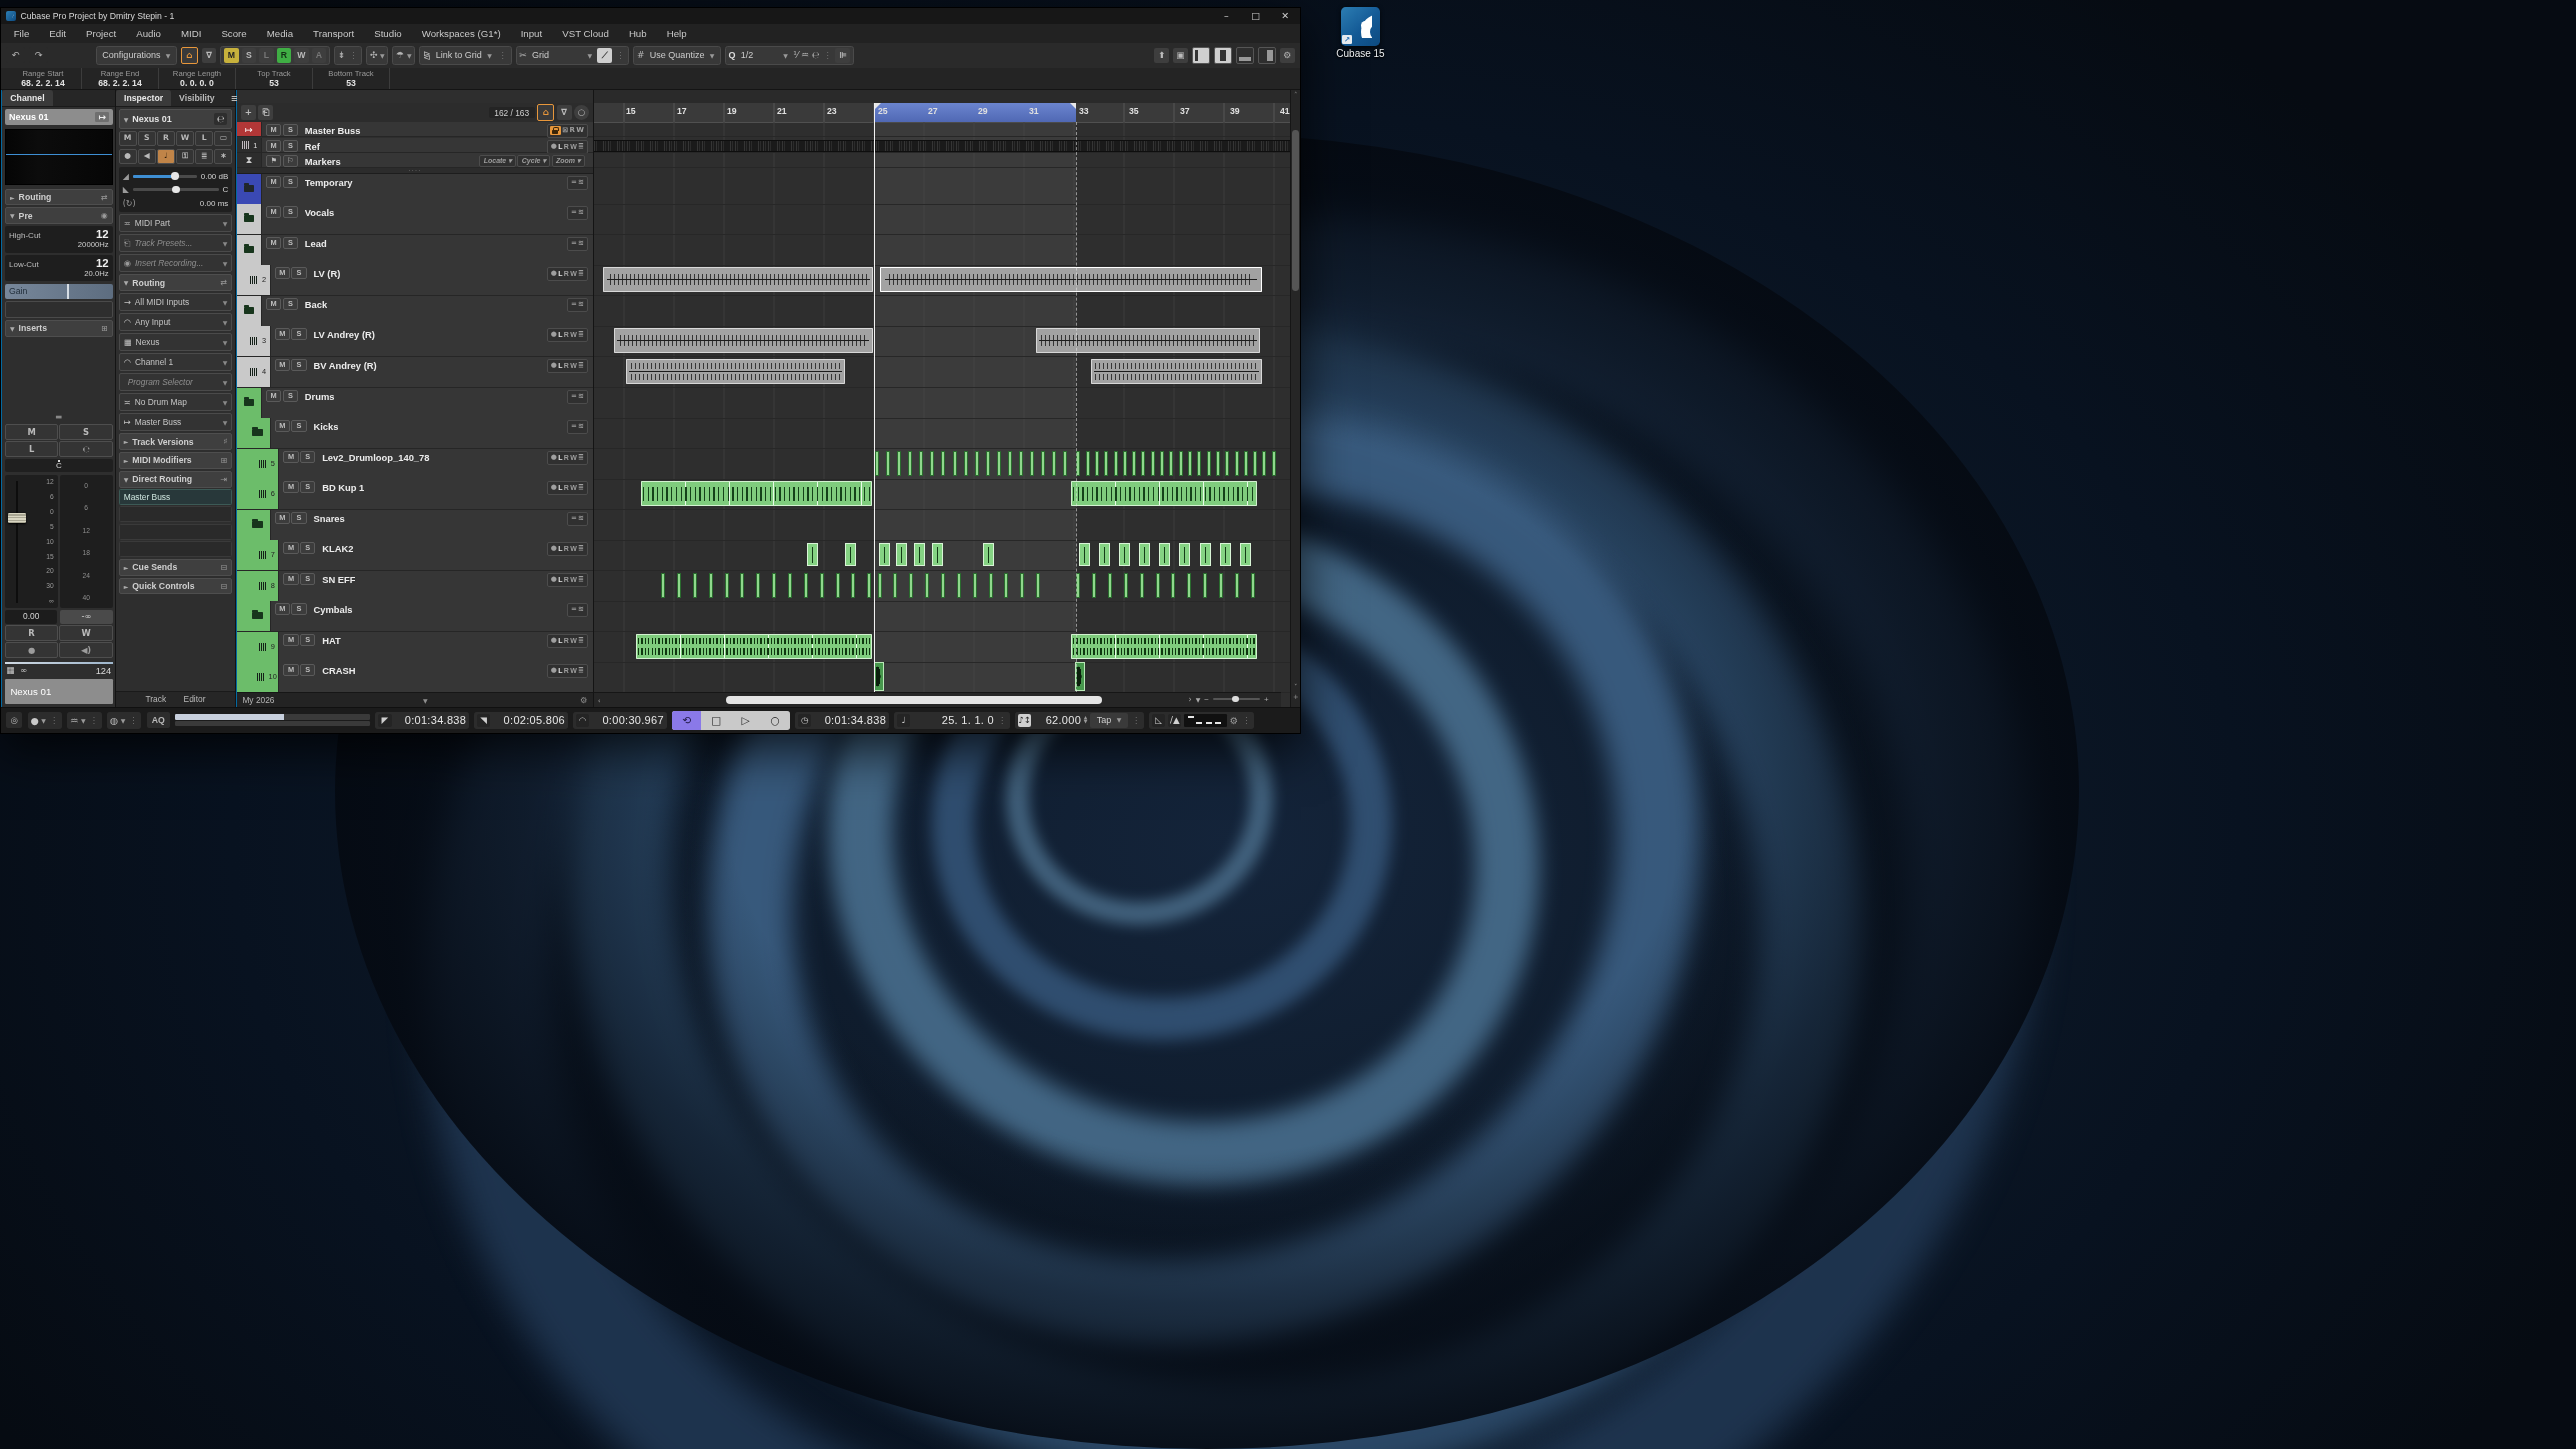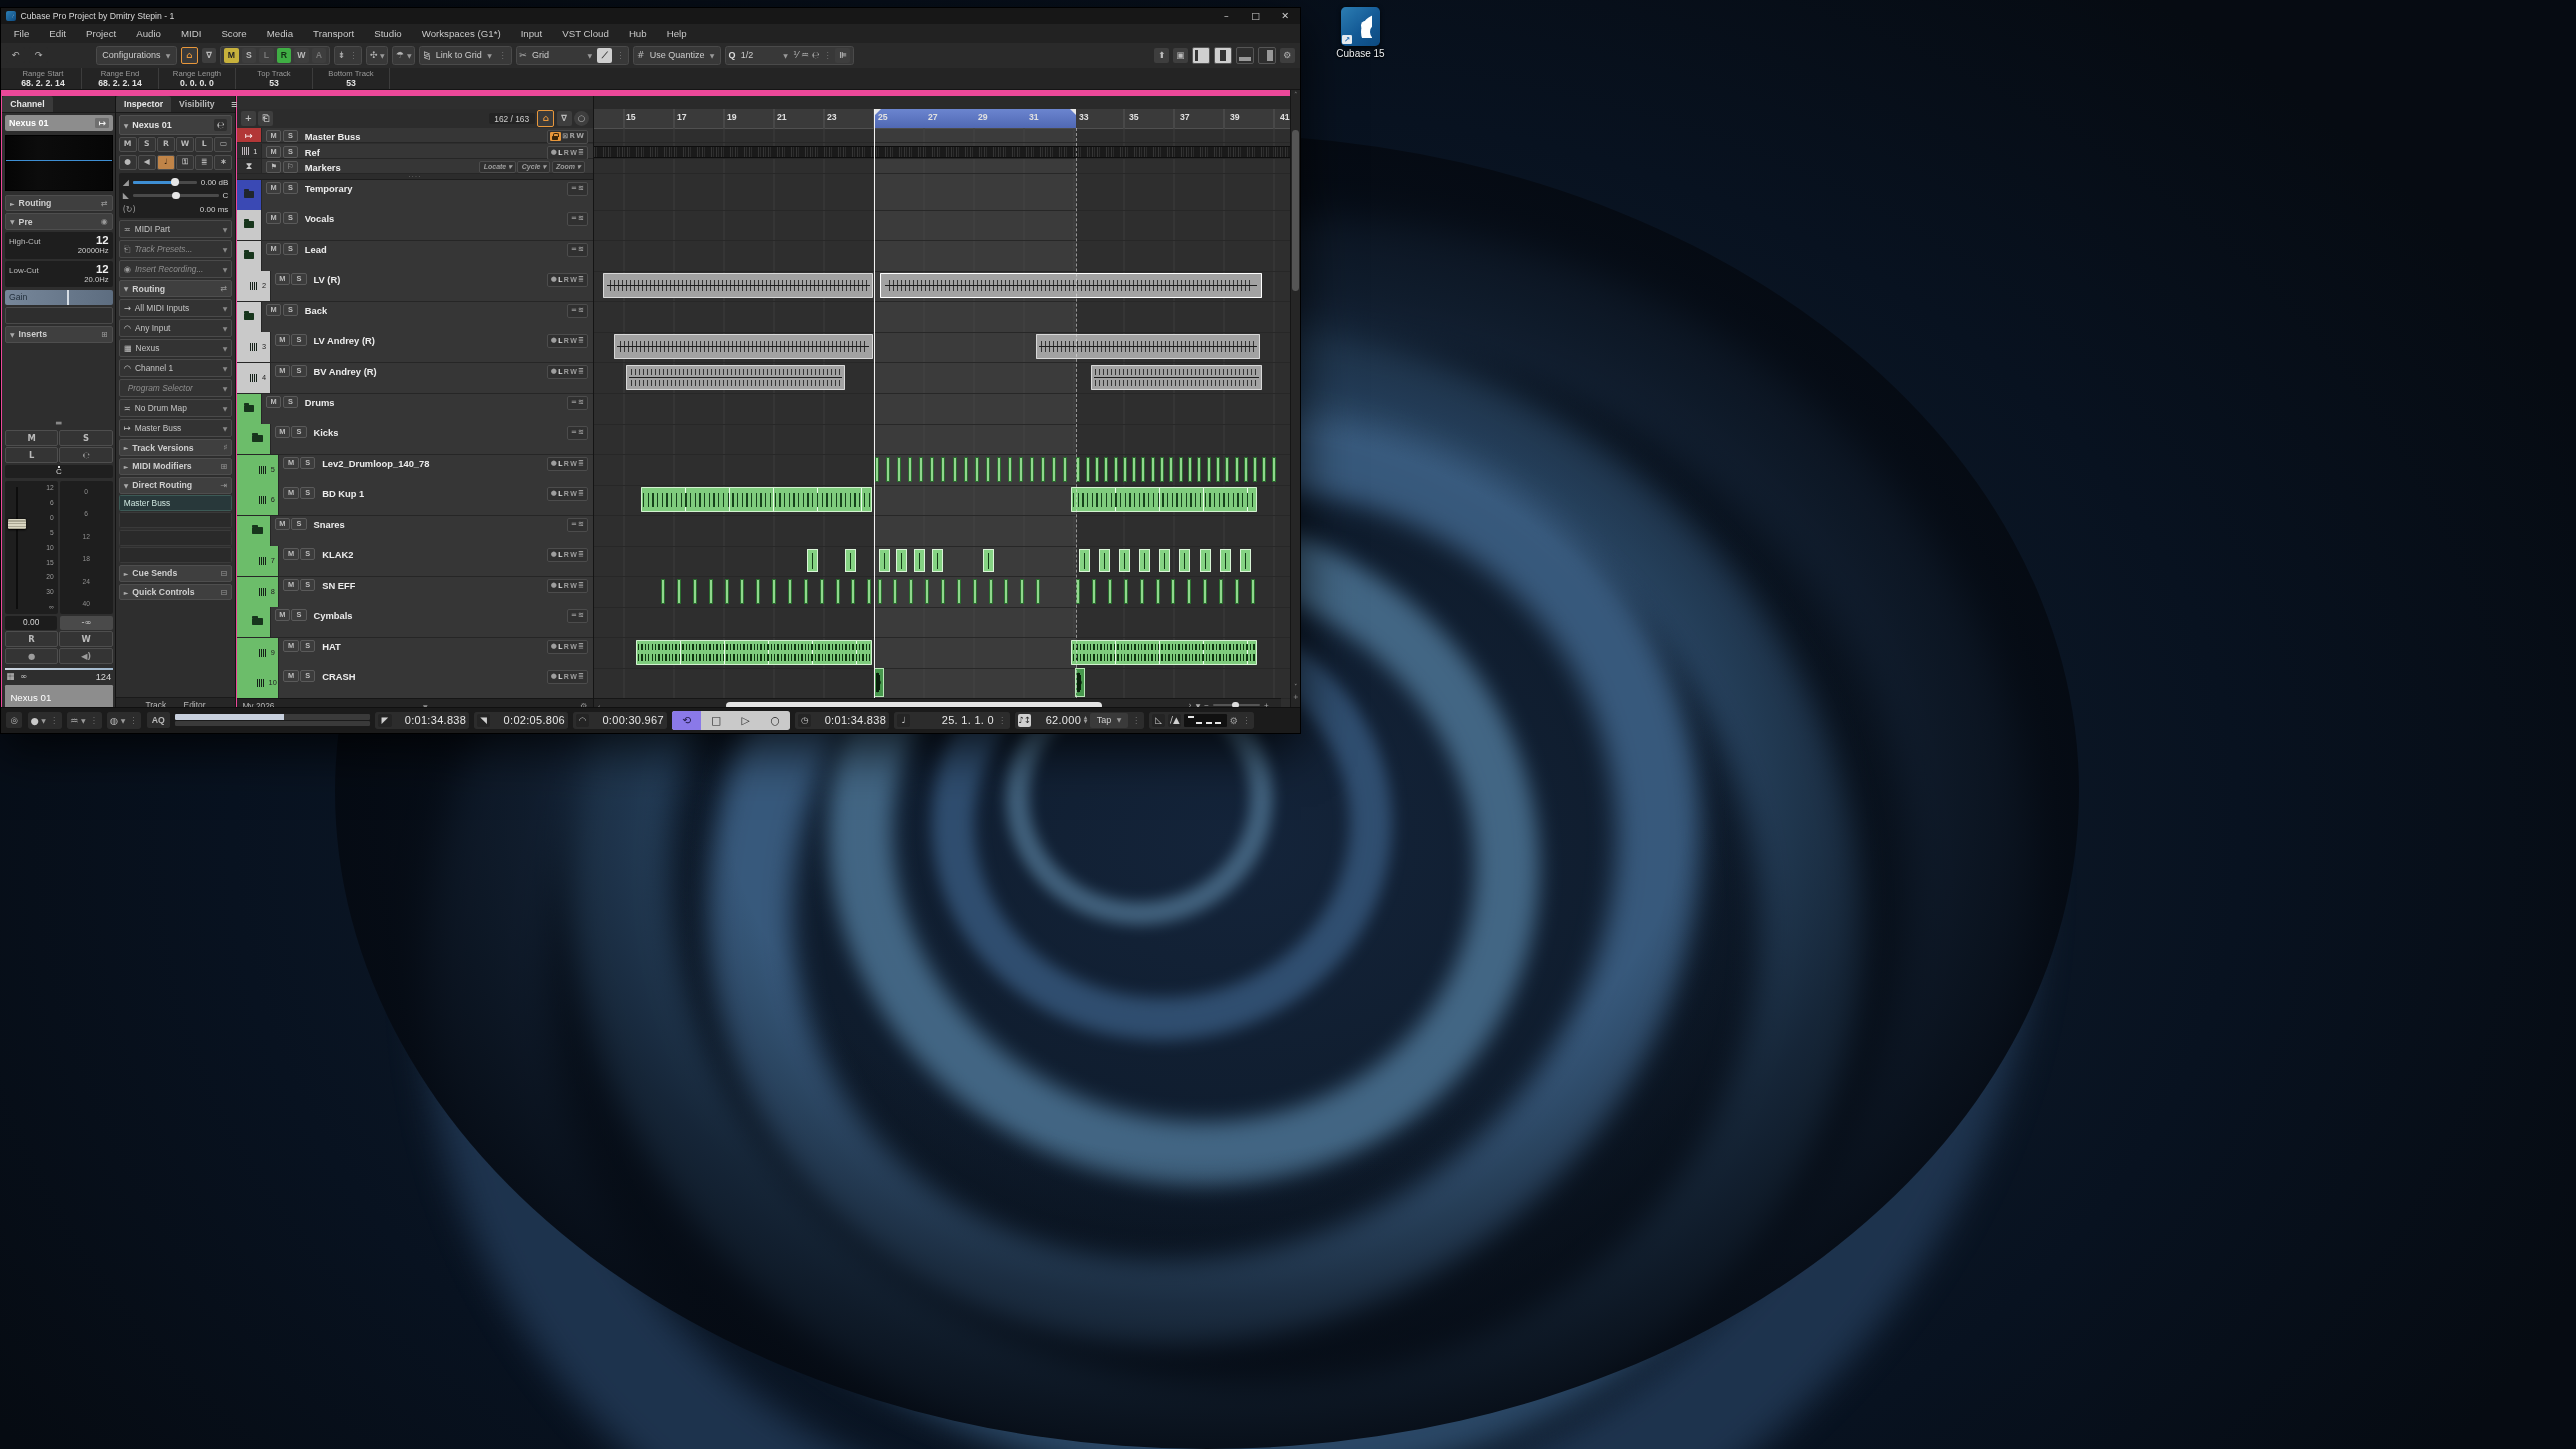--- a/index.html
+++ b/index.html
@@ -22,21 +22,21 @@
   #desk-icon{position:absolute;left:1320px;top:6.7px;width:81px;text-align:center;}
   #desk-icon .tile{width:39px;height:39px;margin:0 auto;border-radius:4.7px;position:relative;
     background:linear-gradient(135deg,#2d7fb5 0%,#145a96 55%,#0d4a80 100%);box-shadow:0 1.3px 4px rgba(0,0,0,.7);}
   #desk-icon .cres{position:absolute;left:8px;top:7.4px;width:23px;height:24px;background:#fff;
     clip-path:path('M 30 0 A 18 18 0 1 0 30 36 L 30 27 A 9 9 0 1 1 30 9 Z');}
   #desk-icon .dot{position:absolute;left:20px;top:14.8px;width:8.7px;height:8.7px;border-radius:50%;background:#fff;}
   #desk-icon .shortcut{position:absolute;left:1.3px;bottom:1.3px;width:9.4px;height:9.4px;background:#e9eef3;border-radius:1.3px;
     color:#1b6ab3;font-size:7.4px;line-height:9.4px;font-weight:bold;}
   #desk-icon .lbl{margin-top:2.7px;font-size:10px;color:#f0f3f6;text-shadow:0 0.7px 1.3px #000,0 0 2.7px #000;}
   
-  #win{position:absolute;left:0;top:6.7px;width:1299px;height:725px;background:#ec4899;
+  #win{position:absolute;left:0;top:6.7px;width:1299px;height:725px;background:#0369a1;
     border:0.7px solid #000;box-shadow:0 16px 47px rgba(0,0,0,.75);font-size:9.4px;}
   #titlebar{position:absolute;left:0;top:0;right:0;height:16px;background:#171717;display:flex;align-items:center;}
   #titlebar .appico{width:10px;height:10px;margin:0 4px 0 5.4px;border-radius:2px;
     background:linear-gradient(135deg,#2d7fb5,#0d4a80);position:relative;}
   #titlebar .appico:before{content:"";position:absolute;left:2px;top:2px;width:6px;height:6px;border-radius:50%;background:#fff;
     clip-path:path('M 9 0 A 4.5 4.5 0 1 0 9 9 L 9 6 A 2.5 2.5 0 1 1 9 3 Z');}
   #titlebar .ttl{font-size:8.7px;color:#d8d8d8;}
   #titlebar .sp{flex:1;}
   .winbtn{width:29.5px;height:16px;text-align:center;line-height:16px;color:#cfcfcf;font-size:9.4px;}
   #menubar{position:absolute;left:0;top:16px;right:0;height:19px;background:#222;display:flex;align-items:center;padding-left:2.7px;border-bottom:0.7px solid #151515;}
@@ -58,21 +58,21 @@
   .zone-toggle{width:16px;height:14.8px;border:0.7px solid #555;border-radius:2px;background:#2e2e2e;position:relative;}
   .zone-toggle.on{background:#cfcfcf;}
   .zone-toggle span{position:absolute;background:#999;}
   .zone-toggle.on span{background:#333;}
   
   #inforow{position:absolute;left:0;top:60px;right:0;height:21.5px;background:#242424;border-bottom:1.3px solid #141414;display:flex;padding-left:4px;}
   .if{width:68px;border-right:0.7px solid #3c3c3c;padding:1.3px 4px 0 4px;}
   .if .l{font-size:7.7px;color:#9a9a9a;text-align:center;white-space:nowrap;}
   .if .v{font-size:8.7px;font-weight:bold;color:#e3e3e3;text-align:center;white-space:nowrap;}
   
-  .zone{position:absolute;top:88px;height:617px;background:#2e2e2e;}
+  .zone{position:absolute;top:82px;height:617px;background:#2e2e2e;}
   .sec-hdr{height:14.8px;background:#3f3f3f;border:0.7px solid #4e4e4e;border-radius:2px;display:flex;align-items:center;
     padding:0 4px;gap:4px;font-weight:bold;color:#cfcfcf;font-size:8.7px;margin:2px 2.7px 0 2.7px;}
   .sec-hdr .arr{font-size:6px;color:#aaa;}
   .sec-hdr .ric{margin-left:auto;color:#9a9a9a;font-weight:normal;font-size:8px;}
   .ibox{height:16px;background:#333;border:0.7px solid #4a4a4a;border-radius:2px;display:flex;align-items:center;
     padding:0 4px;gap:4px;font-size:8.4px;color:#c5c5c5;margin:2px 2.7px 0 2.7px;}
   .ibox .car{margin-left:auto;font-size:6px;color:#888;}
   .ph{font-style:italic;color:#8e8e8e;}
   
   #leftzone{left:1.3px;width:113px;border-right:1.3px solid #141414;display:flex;flex-direction:column;}

